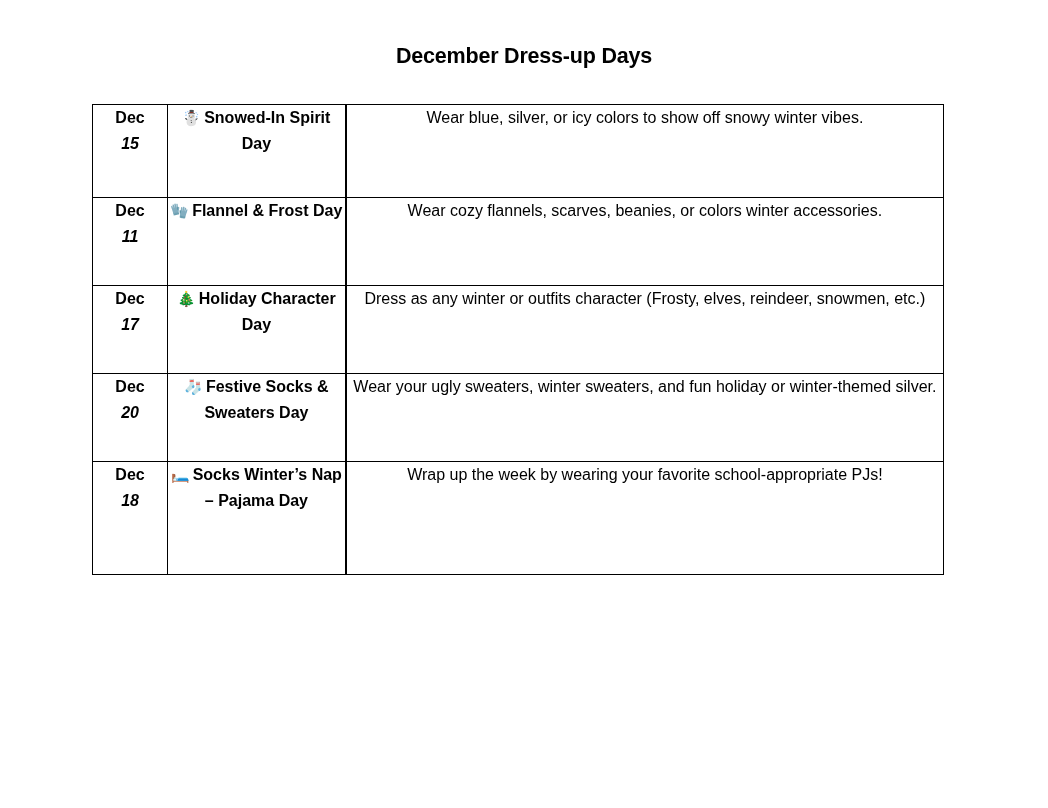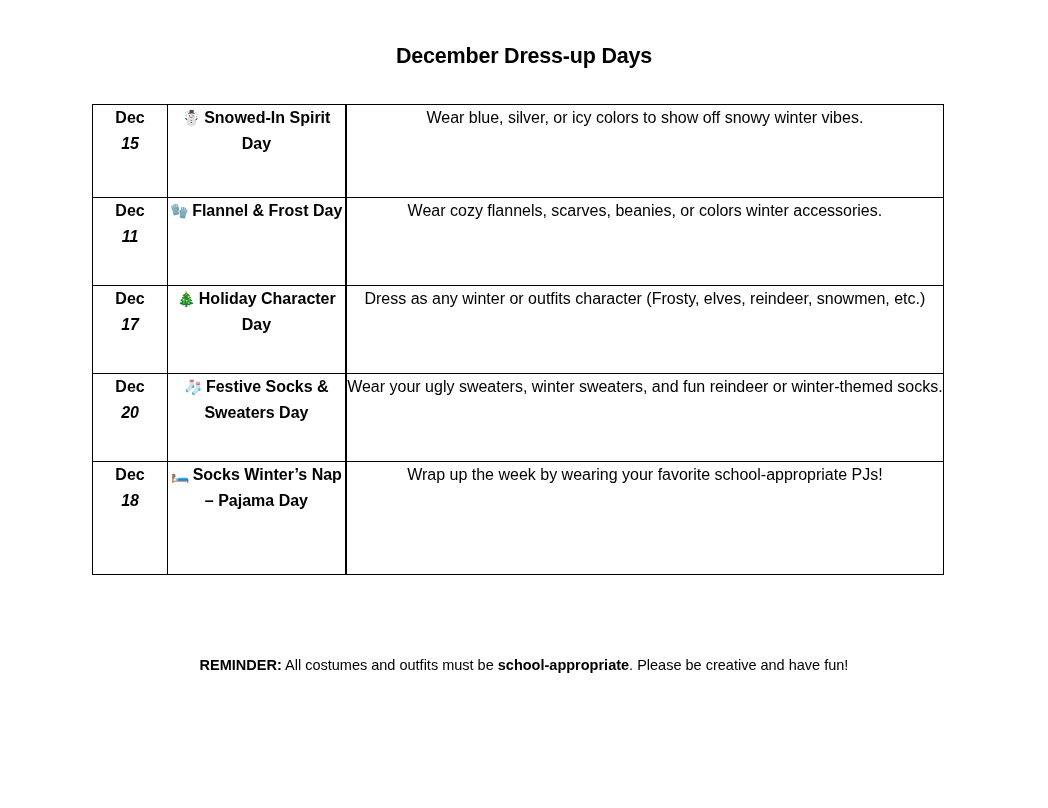--- a/index.html
+++ b/index.html
@@ -168,37 +168,34 @@
 
       <tr class="row-h4">
         <td class="cell-date">
           <span class="d-month">Dec</span>
           <span class="d-day">20</span>
         </td>
         <td class="cell-theme">
           <span class="emoji">🧦</span><span>Festive Socks &amp; Sweaters Day</span>
         </td>
         <td class="cell-desc">
-          <span><span>Wear your </span><b>ugly sweaters,</b><span> winter sweaters, and fun reindeer or winter-themed </span><b>socks.</b></span>
+          <span><span>Wear your </span><b>ugly sweaters,</b><span> winter sweaters, and fun holiday or winter-themed </span><b>silver.</b></span>
         </td>
       </tr>
 
       <tr class="row-h5">
         <td class="cell-date">
           <span class="d-month">Dec</span>
           <span class="d-day">18</span>
         </td>
         <td class="cell-theme">
           <span class="emoji">🛏️</span><span>Socks Winter’s Nap – Pajama Day</span>
         </td>
         <td class="cell-desc">
           <span><span>Wrap up the week by wearing your favorite </span><b>school-appropriate PJs!</b></span>
         </td>
       </tr>
 
     </tbody>
   </table>
 
-  <div class="reminder">
-    <span><b>REMINDER:</b><span> All costumes and outfits must be </span><b>school-appropriate</b><span>. Please be creative and have fun!</span></span>
-  </div>
 
 </div>
 
 </body></html>

